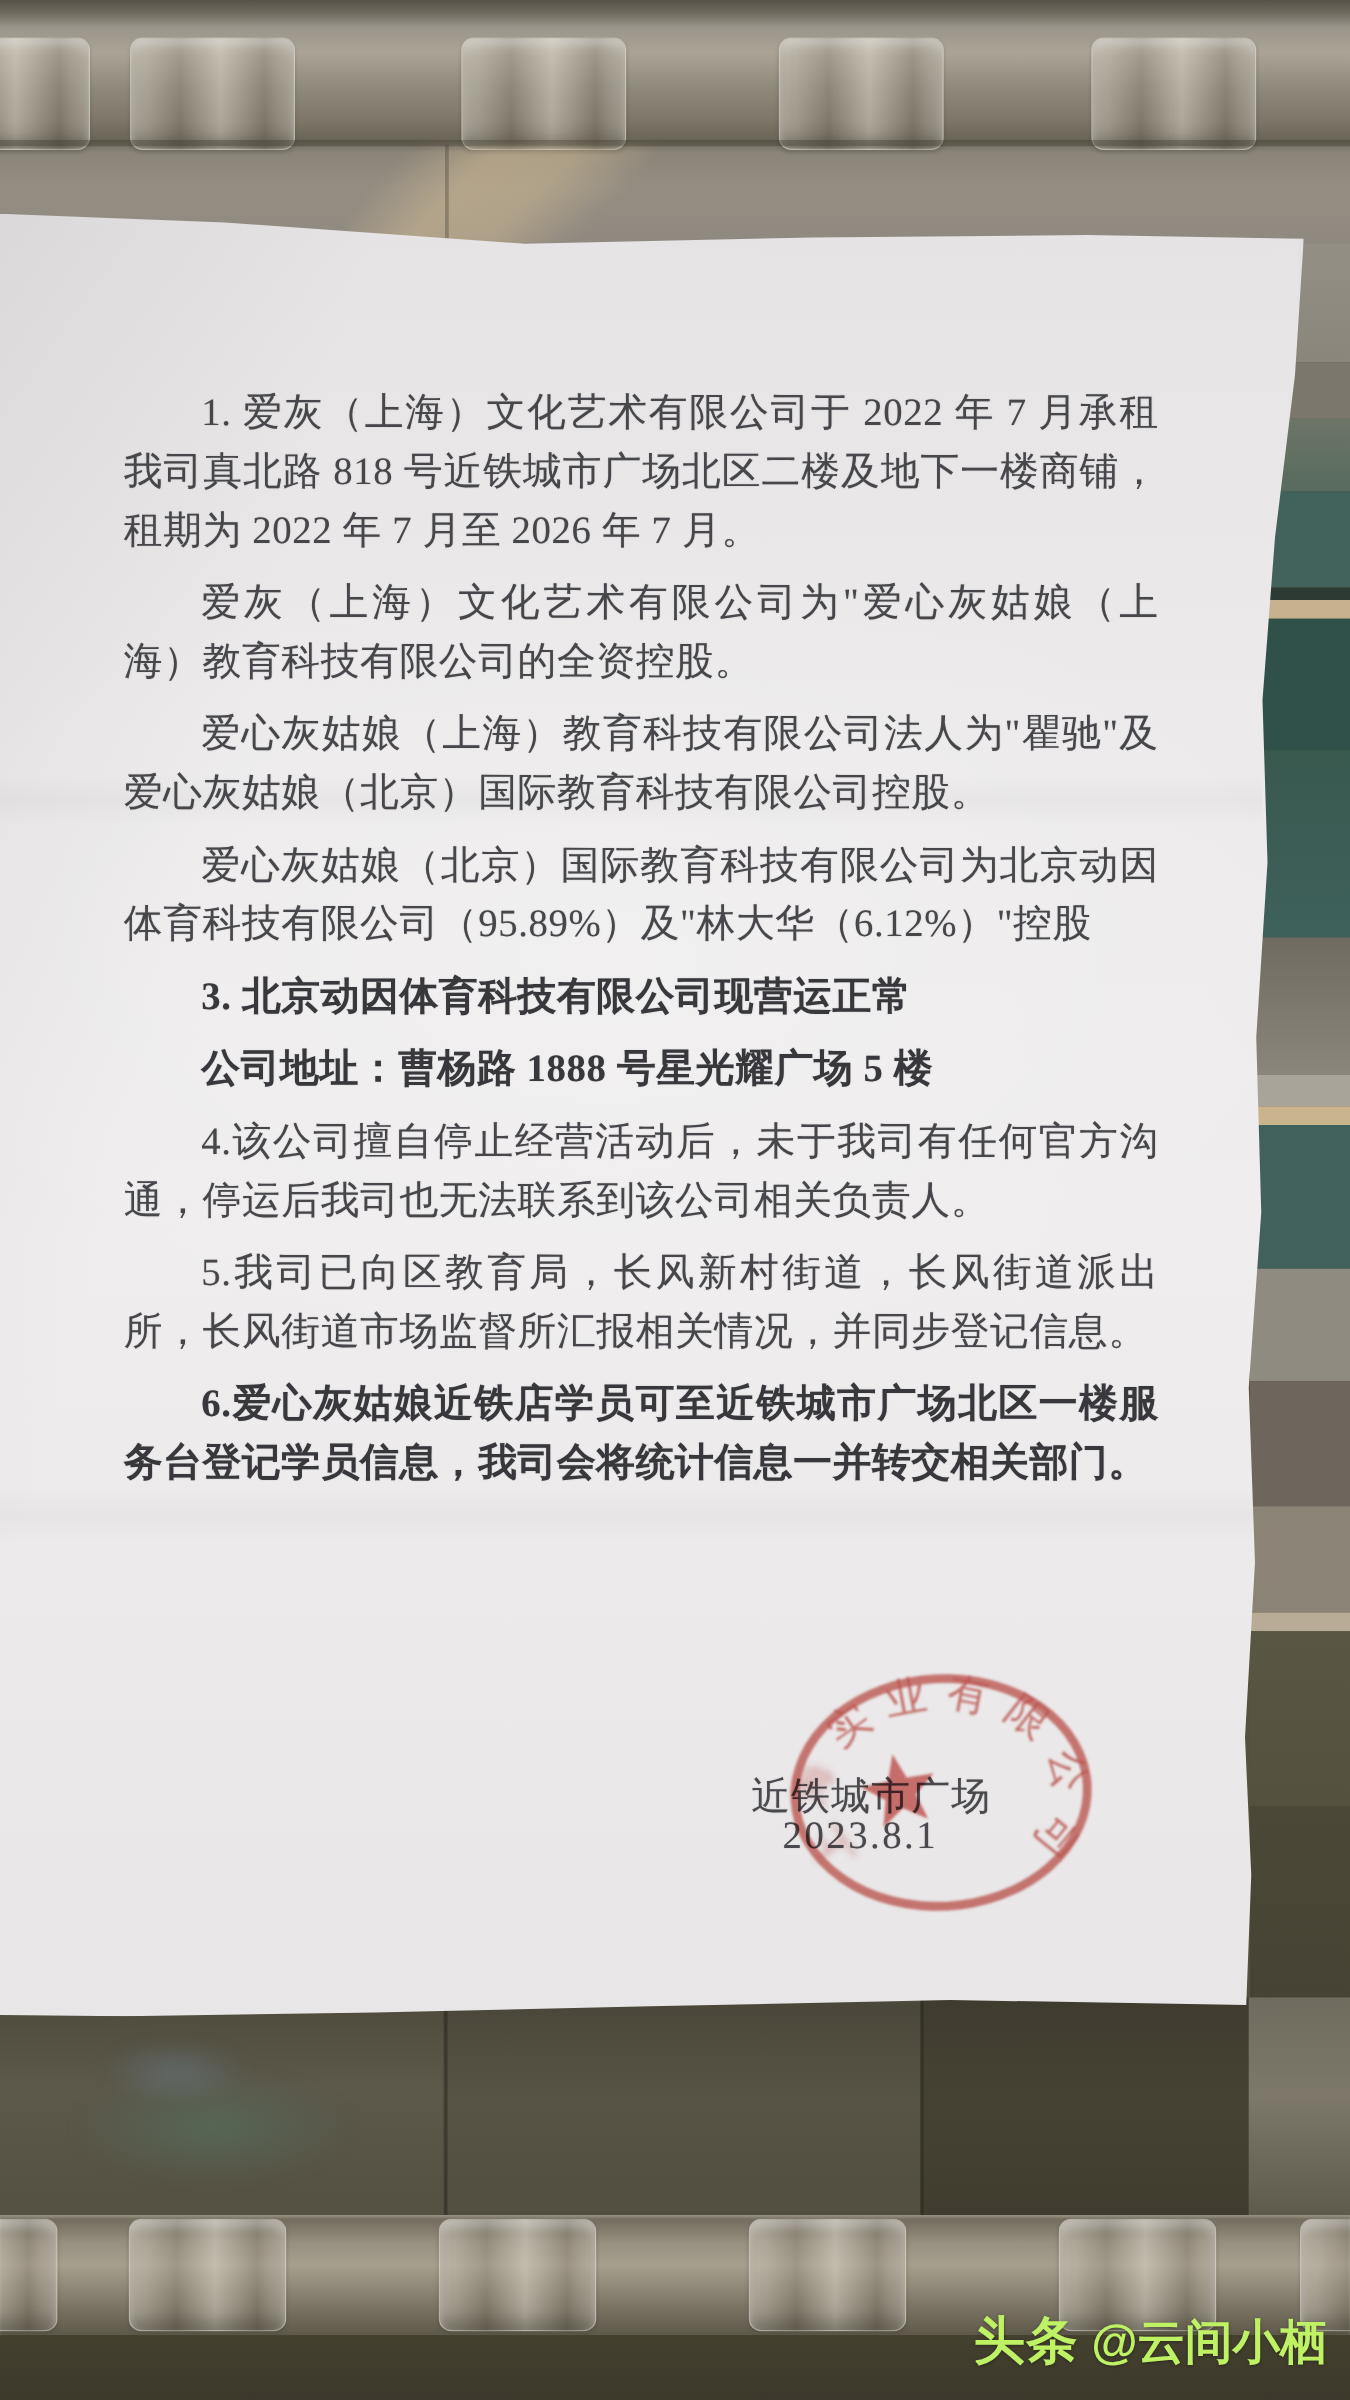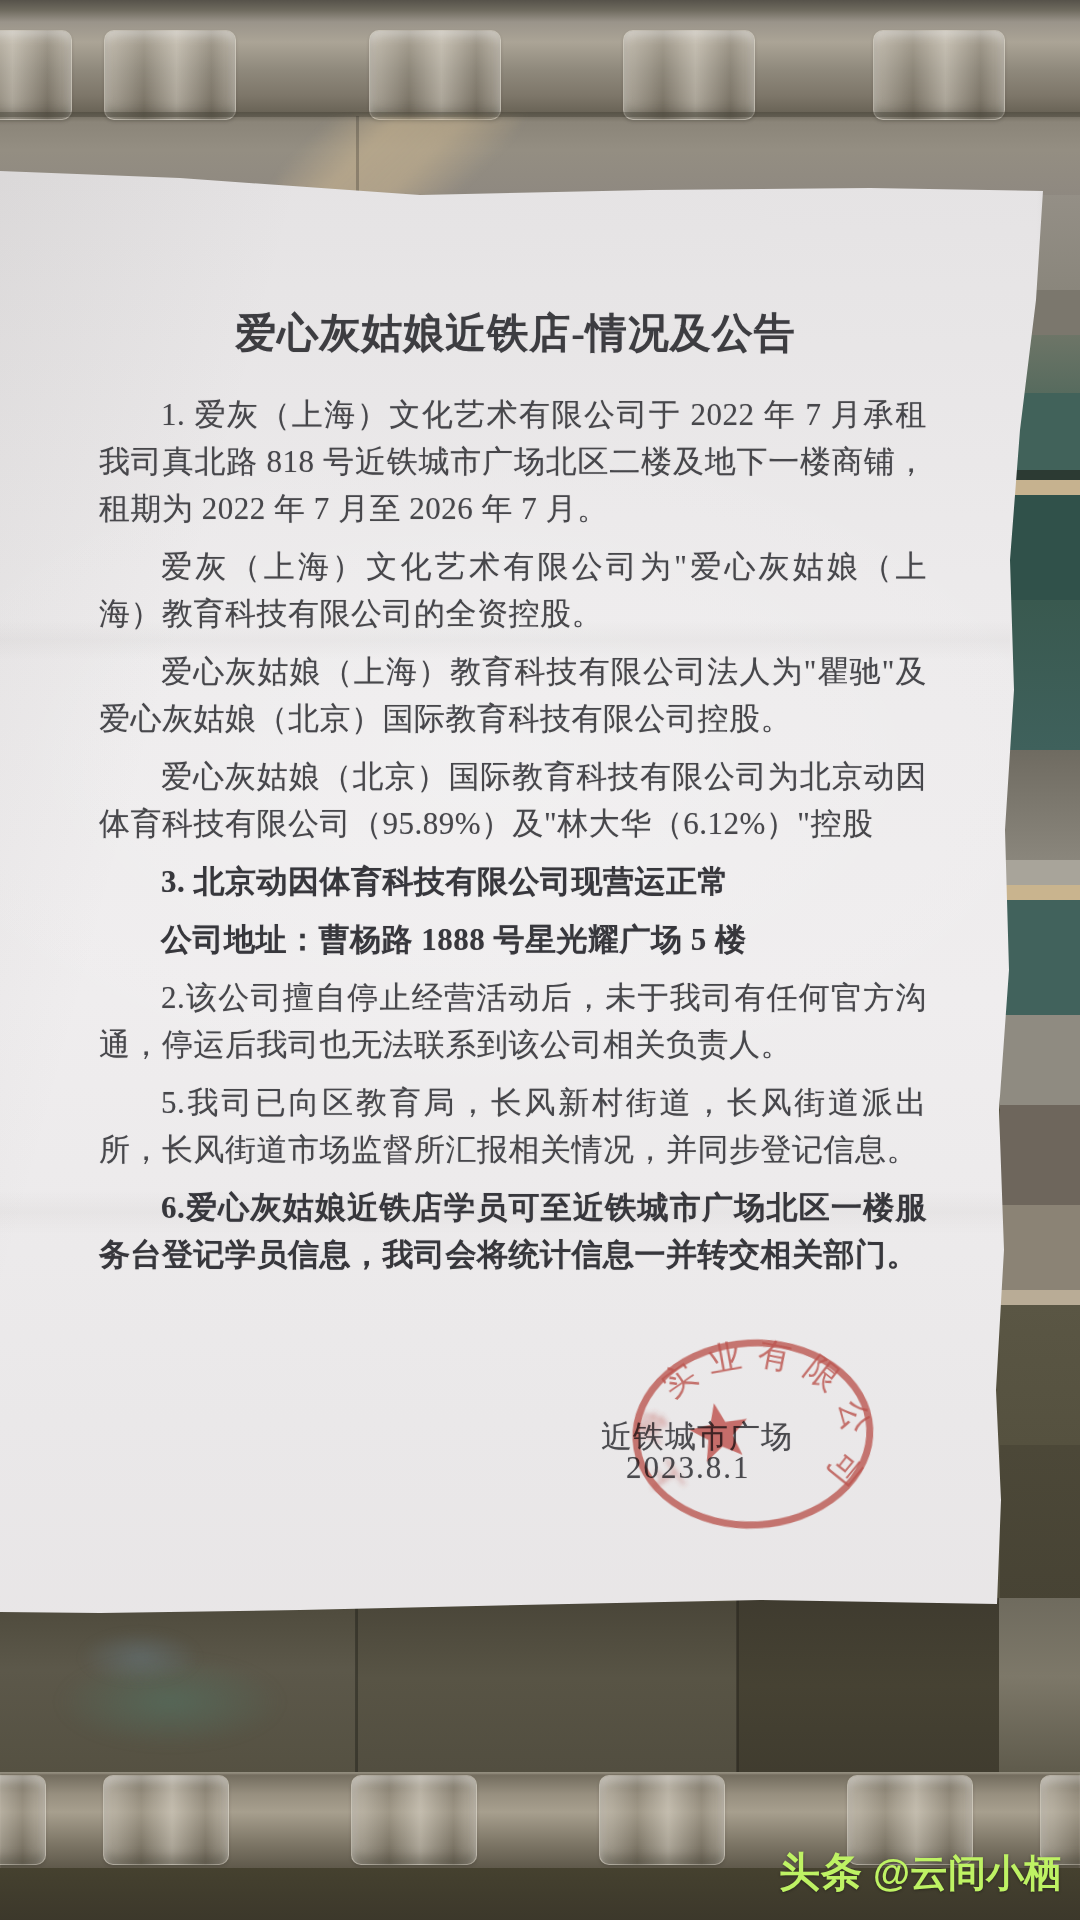--- a/index.html
+++ b/index.html
@@ -152,28 +152,27 @@
       <div class="knuckle" style="left:1040px"></div>
     </div>
     <div class="below-hinge"></div>
   </div>
 
   <div class="paper">
     <div class="fold1"></div>
     <div class="fold2"></div>
 
     <div class="notice-text">
-      <h1 class="notice-title">爱心灰姑娘近铁店-情况及公告</h1>
       <p>1. 爱灰（上海）文化艺术有限公司于 2022 年 7 月承租我司真北路 818 号近铁城市广场北区二楼及地下一楼商铺，租期为 2022 年 7 月至 2026 年 7 月。</p>
       <p>爱灰（上海）文化艺术有限公司为"爱心灰姑娘（上海）教育科技有限公司的全资控股。</p>
       <p>爱心灰姑娘（上海）教育科技有限公司法人为"瞿驰"及爱心灰姑娘（北京）国际教育科技有限公司控股。</p>
       <p>爱心灰姑娘（北京）国际教育科技有限公司为北京动因体育科技有限公司（95.89%）及"林大华（6.12%）"控股</p>
       <p class="bold">3. 北京动因体育科技有限公司现营运正常</p>
       <p class="bold">公司地址：曹杨路 1888 号星光耀广场 5 楼</p>
-      <p>2.该公司擅自停止经营活动后，未于我司有任何官方沟通，停运后我司也无法联系到该公司相关负责人。</p>
+      <p>4.该公司擅自停止经营活动后，未于我司有任何官方沟通，停运后我司也无法联系到该公司相关负责人。</p>
       <p>5.我司已向区教育局，长风新村街道，长风街道派出所，长风街道市场监督所汇报相关情况，并同步登记信息。</p>
       <p class="bold">6.爱心灰姑娘近铁店学员可至近铁城市广场北区一楼服务台登记学员信息，我司会将统计信息一并转交相关部门。</p>
     </div>
 
     <div class="sig">近铁城市广场</div>
     <div class="dateline">2023.8.1</div>
 
     <svg class="seal" viewBox="0 0 250 200">
       <defs>
         <filter id="inkblur">

